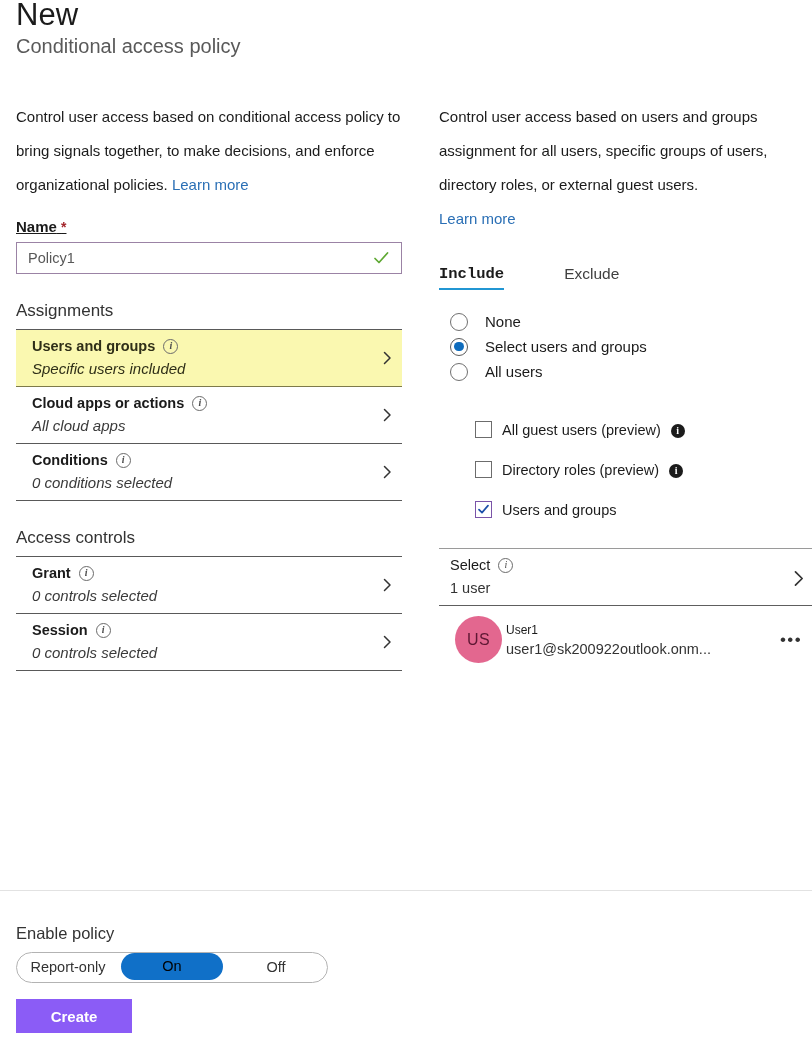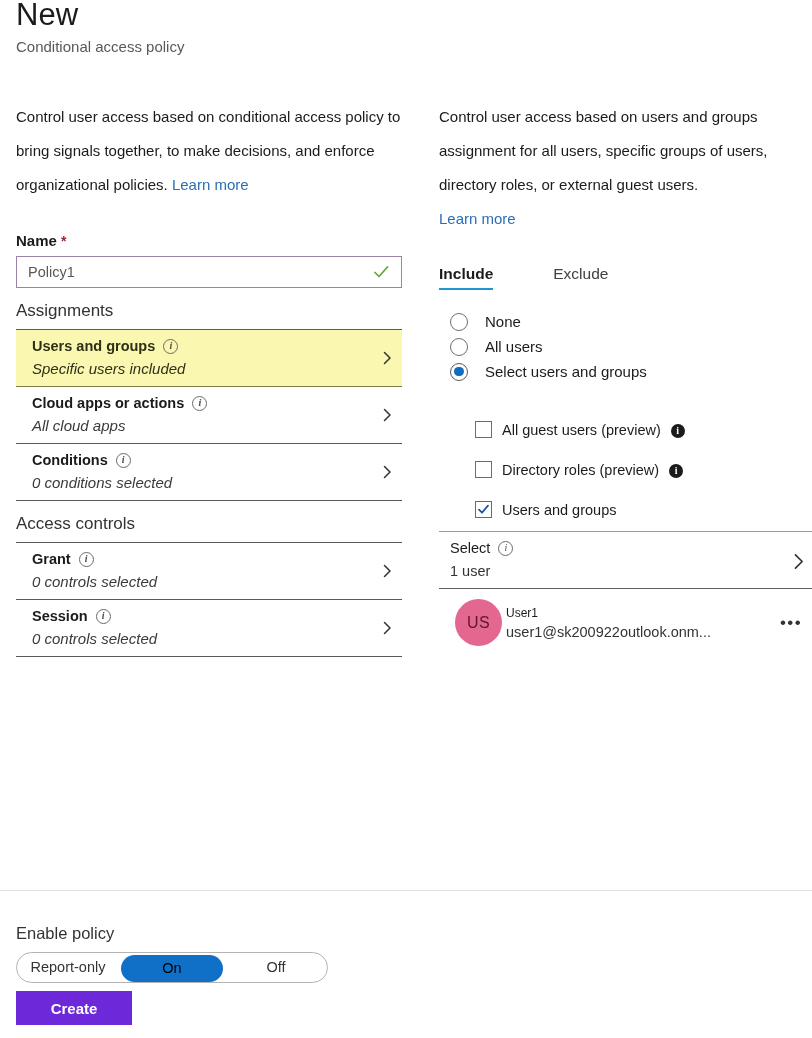--- a/index.html
+++ b/index.html
@@ -8,42 +8,42 @@
     background: #ffffff;
     font-family: "Liberation Sans", sans-serif;
     color: #1b1b1b;
     overflow: hidden;
   }
   .page { position: relative; width: 812px; height: 1038px; }
 
   
   .hdr { position: absolute; left: 16px; top: -4px; }
   .hdr-title { font-size: 31px; font-weight: 400; color: #1b1b1b; letter-spacing: .1px; line-height: 38px; }
-  .hdr-sub { font-size: 15px; color: #595959; margin-top: 3px; line-height: 19px; }
+  .hdr-sub { font-size: 20px; color: #595959; margin-top: 3px; line-height: 19px; }
 
   
   .col-left { position: absolute; left: 16px; top: 100px; width: 386px; }
   .col-right { position: absolute; left: 439px; top: 100px; width: 373px; }
 
   .intro { font-size: 15px; line-height: 34px; color: #1b1b1b; }
   .intro a { color: #2a6fb5; text-decoration: none; }
 
   
-  .fld-label { font-size: 15px; font-weight: bold; color: #1b1b1b; margin-top: 30px; }
+  .fld-label { font-size: 15px; font-weight: bold; color: #1b1b1b; margin-top: 16px; text-decoration: underline; }
   .req-star { color: #a4262c; font-weight: bold; font-size: 14px; }
   .name-box {
     margin-top: 7px; height: 32px; width: 386px;
     border: 1px solid #9b83a5; background: #fff;
     display: flex; align-items: center; position: relative;
   }
   .name-val { font-size: 14.5px; color: #585858; padding-left: 11px; }
   .chk-ok { position: absolute; right: 10px; top: 5px; }
 
   
-  .sec-head { font-size: 17px; color: #333; margin-top: 13px; margin-bottom: 0px; font-weight: 400; }
+  .sec-head { font-size: 17px; color: #333; margin-top: 27px; margin-bottom: 0px; font-weight: 400; }
 
   
   .rows { margin-top: 8px; border-top: 1px solid #595959; }
   .row {
     position: relative; border-bottom: 1px solid #595959;
     padding: 8px 34px 9px 16px; cursor: pointer;
   }
   .row.highlight { background: #faf8b0; border-bottom-color: #7d7a4a; }
   .row-t { display: flex; align-items: center; gap: 8px; font-size: 14.5px; font-weight: bold; color: #1b1b1b; }
   .row.highlight .row-t { color: #2f2f18; }
@@ -66,39 +66,39 @@
     width: 14px; height: 14px; border-radius: 50%;
     background: #1b1b1b; color: #fff;
     font-size: 10px; font-weight: bold; font-family: "Liberation Serif", serif;
     display: inline-flex; align-items: center; justify-content: center;
     line-height: 1; flex: none;
   }
 
   
   .tabs { display: flex; gap: 60px; margin-top: 29px; }
   .tab { font-size: 15.5px; color: #404040; padding-bottom: 5px; cursor: pointer; }
-  .tab.active { font-weight: bold; color: #1b1b1b; border-bottom: 2.5px solid #2196d3; }
+  .tab.active { font-weight: bold; color: #1b1b1b; border-bottom: 2.5px solid #2196d3; font-family: Liberation Mono, monospace; }
 
   .radios { margin-top: 19px; }
   .radio-row { display: flex; align-items: center; gap: 17px; height: 25px; cursor: pointer; padding-left: 11px; }
   .rd { width: 18px; height: 18px; border-radius: 50%; border: 1.4px solid #707070; background: #fff; flex: none; position: relative; }
   .rd.on { border-color: #5a5a5a; }
   .rd.on::after {
     content: ""; position: absolute; left: 3.3px; top: 3.3px;
     width: 9.4px; height: 9.4px; border-radius: 50%; background: #0f6cbd;
   }
   .rd-lbl { font-size: 15px; color: #1b1b1b; }
 
   .checks { margin-top: 14px; padding-left: 36px; }
   .chk-row { display: flex; align-items: flex-end; gap: 10px; height: 40px; cursor: pointer; }
   .cb { width: 17px; height: 17px; border: 1.4px solid #6c6c6c; background: #fff; flex: none; position: relative; }
   .cb.on { border-color: #7a54a8; }
   .cb-lbl { font-size: 14.5px; color: #1b1b1b; }
 
-  .sel-rows { margin-top: 13px; margin-left: 0px; border-top: 1px solid #9a9a9a; }
+  .sel-rows { margin-top: 30px; margin-left: 0px; border-top: 1px solid #9a9a9a; }
   .sel-row { position: relative; padding: 8px 36px 9px 11px; border-bottom: 1px solid #5e5e5e; cursor: pointer; }
   .sel-t { display: flex; align-items: center; gap: 8px; font-size: 14.5px; color: #1b1b1b; }
   .sel-s { font-size: 14.5px; color: #333; margin-top: 7px; }
 
   .user-row { position: relative; display: flex; align-items: center; gap: 4px; padding: 10px 34px 10px 16px; }
   .avatar {
     width: 47px; height: 47px; border-radius: 50%; background: #e3678f;
     display: flex; align-items: center; justify-content: center;
     font-size: 16px; color: #5e1733; flex: none; letter-spacing: .3px;
   }
@@ -106,33 +106,33 @@
   .user-e { font-size: 14.5px; color: #333; margin-top: 4px; text-align: right; }
   .ellipsis { position: absolute; right: 10px; top: 50%; transform: translateY(-50%); font-size: 17px; color: #333; letter-spacing: 1.4px; cursor: pointer; }
 
   
   .divider { position: absolute; left: 0; top: 890px; width: 812px; height: 1px; background: #e2e2e2; }
   .footer { position: absolute; left: 16px; top: 924px; }
   .foot-lbl { font-size: 16.5px; color: #333; }
   .toggle {
     margin-top: 9px; width: 312px; height: 31px;
     border: 1px solid #b3b3b3; border-radius: 16px; background: #fff;
-    display: flex; align-items: flex-end; position: relative;
+    display: flex; align-items: flex-start; position: relative;
   }
   .tg {
     flex: 1; text-align: center; font-size: 14.5px; color: #333;
     cursor: pointer; line-height: 29px;
   }
   .tg.on {
     background: #1070c8; color: #000000; border-radius: 15px;
     height: 27px; line-height: 27px; margin: 0 2px;
   }
   .create {
-    margin-top: 8px; width: 116px; height: 34px;
-    background: #6d28d9; color: #fff; border: none;
+    margin-top: 16px; width: 116px; height: 34px;
+    background: #8b5cf6; color: #fff; border: none;
     font-size: 15px; font-weight: bold; cursor: pointer;
     font-family: "Liberation Sans", sans-serif; text-align: center;
   }
 </style>
 </head>
 <body>
 
 <div class="page">
 
   <div class="hdr">
@@ -247,26 +247,26 @@
       <div class="tab active">Include</div>
       <div class="tab">Exclude</div>
     </div>
 
     <div class="radios">
       <div class="radio-row">
         <span class="rd"></span>
         <span class="rd-lbl">None</span>
       </div>
       <div class="radio-row">
+        <span class="rd on"></span>
+        <span class="rd-lbl">Select users and groups</span>
+      </div>
+      <div class="radio-row">
         <span class="rd"></span>
         <span class="rd-lbl">All users</span>
-      </div>
-      <div class="radio-row">
-        <span class="rd on"></span>
-        <span class="rd-lbl">Select users and groups</span>
       </div>
     </div>
 
     <div class="checks">
       <div class="chk-row">
         <span class="cb"></span>
         <span class="cb-lbl">All guest users (preview)</span>
         <span class="i-fill">i</span>
       </div>
       <div class="chk-row">

